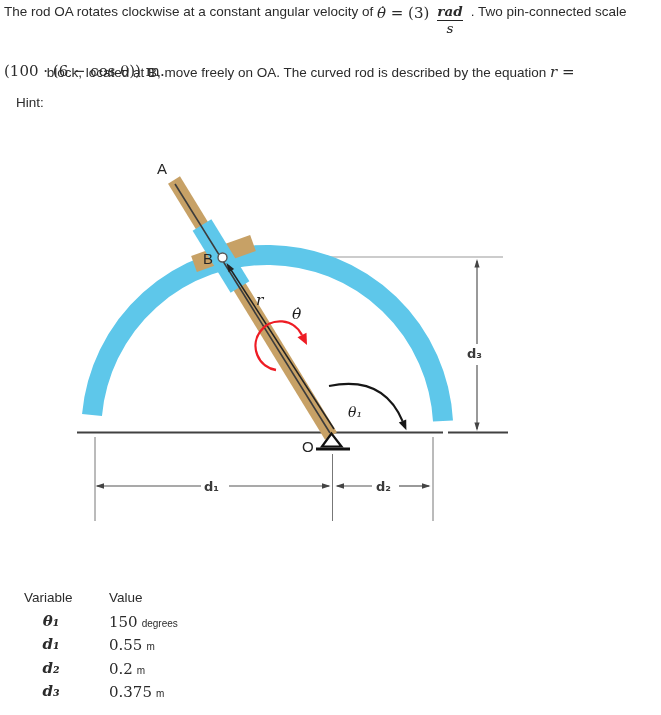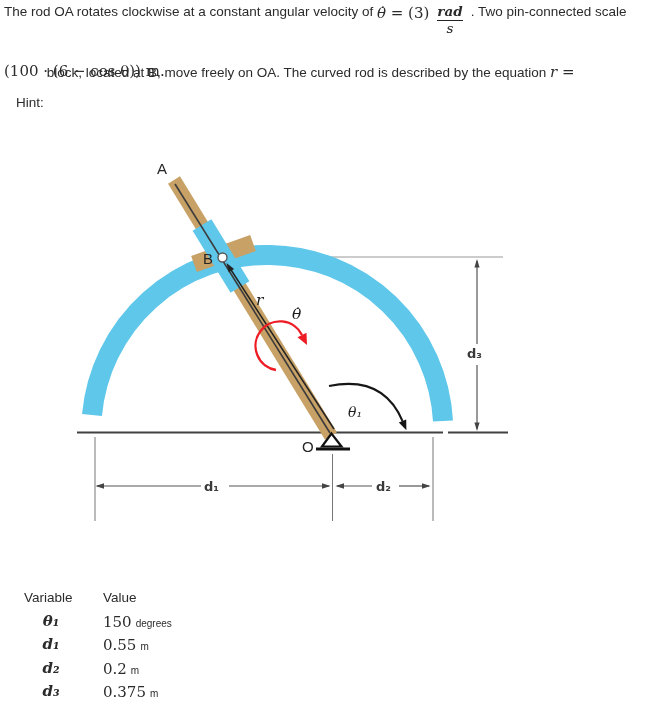--- a/index.html
+++ b/index.html
@@ -22,21 +22,21 @@
   .hint-item  { position:absolute; top:127px; left:28px; white-space:pre; }
   .hint-item .hnum { margin-right:9px; }
 
   svg.figure { position:absolute; left:0; top:0; }
   .fig-label { font-family:"Liberation Sans",sans-serif; font-size:15px; fill:#262626; }
   .fig-math  { font-family:"DejaVu Serif","Liberation Serif",serif; font-style:italic; fill:#1d1d1d; }
   .fig-dim   { font-family:"DejaVu Sans","Liberation Sans",sans-serif; font-size:13px; font-weight:bold; fill:#3a3a3a; }
 
   .values-note { position:absolute; top:560px; left:4px; }
 
-  .table { position:absolute; top:586px; left:16px; display:grid; grid-template-columns:70px auto; column-gap:17px; }
+  .table { position:absolute; top:586px; left:16px; display:grid; grid-template-columns:70px auto; column-gap:23px; }
   .table .cell { height:23.5px; line-height:23.5px; }
   .table .th { font-size:13.5px; }
   .table .th-var { padding-left:8px; }
   .table .sym { font-family:"DejaVu Serif","Liberation Serif",serif; font-style:italic; font-weight:bold; font-size:15px; text-align:center; }
   .table .val .n { font-family:"DejaVu Serif","Liberation Serif",serif; font-size:15px;margin-top:48px; }
   .table .val .u { font-size:10px; margin-left:4px; }
 </style>
 </head>
 <body>
 

